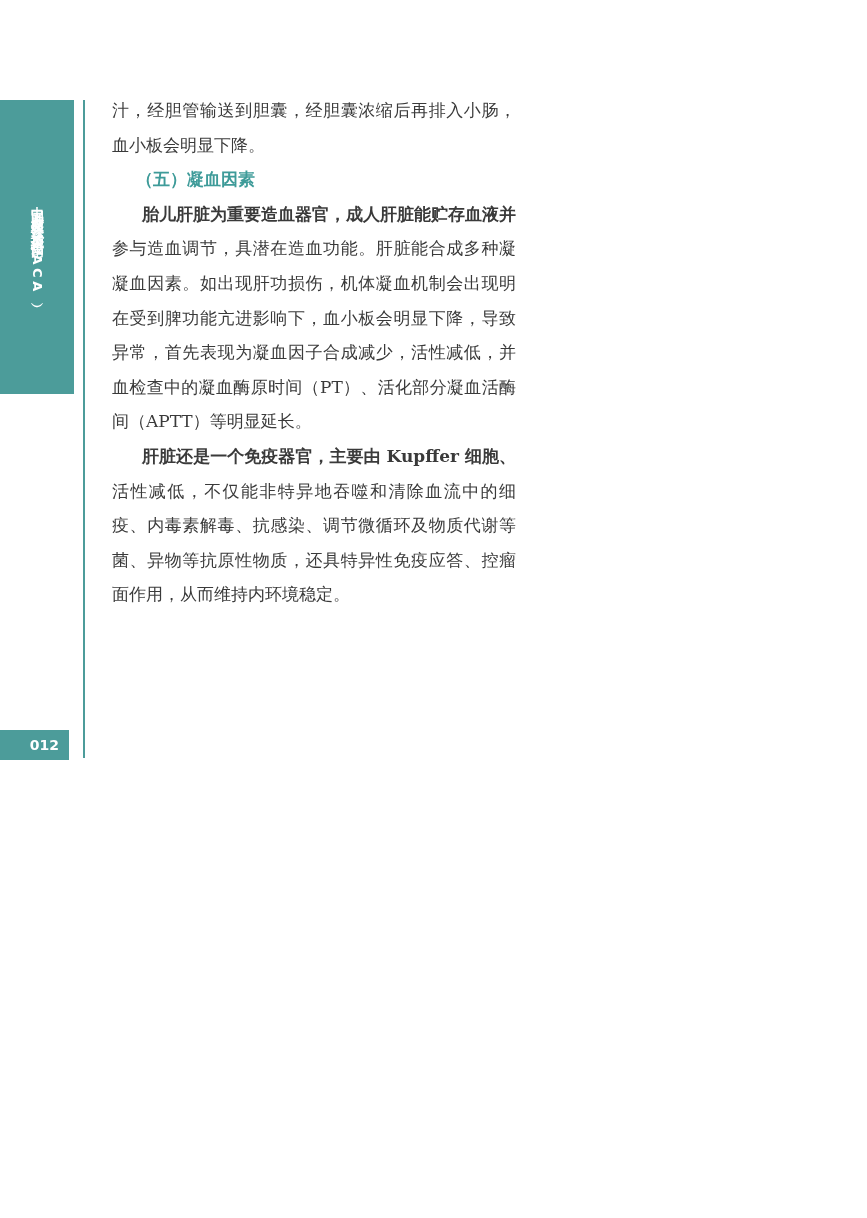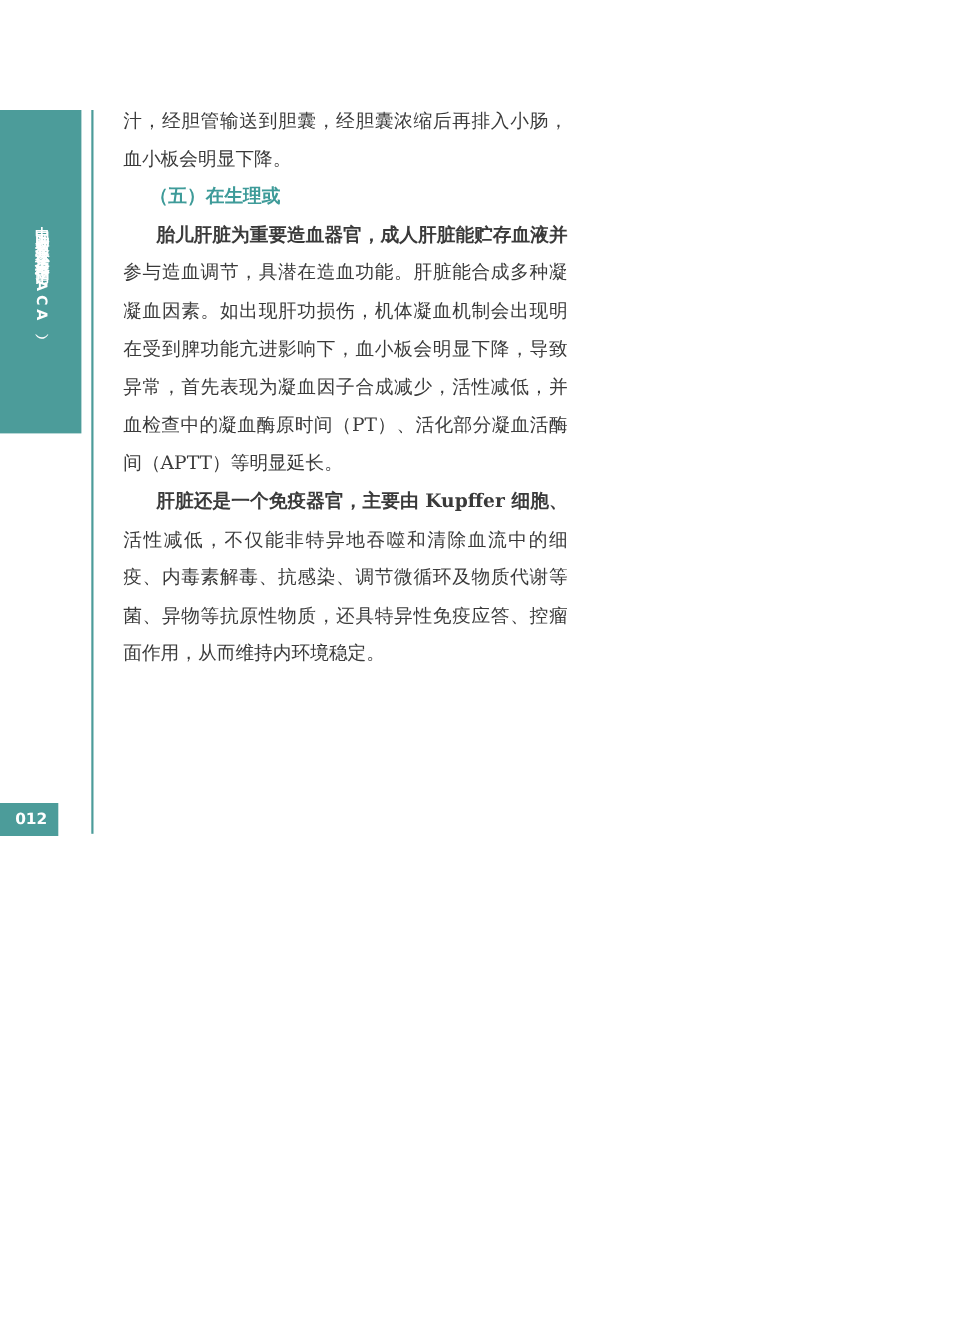--- a/index.html
+++ b/index.html
@@ -31,21 +31,21 @@
   
   .vrule {
     position: absolute; left: 83px; top: 100px;
     width: 2px; height: 658px;
     background: #4C9C9A;
   }
 
   
   .pagenum {
     position: absolute; left: 0; top: 730px;
-    width: 53px; height: 30px;
+    width: 69px; height: 30px;
     background: #4C9C9A;
     color: #ffffff;
     font-family: "DejaVu Sans", sans-serif;
     font-weight: bold;
     font-size: 14px;
     line-height: 30px;
     text-align: right;
     padding-right: 10px;
     box-sizing: border-box;
   }
@@ -89,21 +89,21 @@
   <div class="vrule"></div>
 
   <div class="pagenum">
     <span>012</span>
   </div>
 
   <div class="content">
     <div class="ln">汁，经胆管输送到胆囊，经胆囊浓缩后再排入小肠，帮</div>
     <div class="ln end">血小板会明显下降。</div>
 
-    <div class="ln head">（五）在生理或</div>
+    <div class="ln head">（五）凝血因素</div>
     <div class="ln first">胎儿肝脏为重要造血器官，成人肝脏能贮存血液并</div>
     <div class="ln">参与造血调节，具潜在造血功能。肝脏能合成多种凝血</div>
     <div class="ln">凝血因素。如出现肝功损伤，机体凝血机制会出现明显</div>
     <div class="ln">在受到脾功能亢进影响下，血小板会明显下降，导致凝</div>
     <div class="ln">异常，首先表现为凝血因子合成减少，活性减低，并且</div>
     <div class="ln">血检查中的凝血酶原时间（PT）、活化部分凝血活酶时</div>
     <div class="ln end">间（APTT）等明显延长。</div>
 
     <div class="ln first">肝脏还是一个免疫器官，主要由 Kupffer 细胞、NK</div>
     <div class="ln">活性减低，不仅能非特异地吞噬和清除血流中的细</div>

